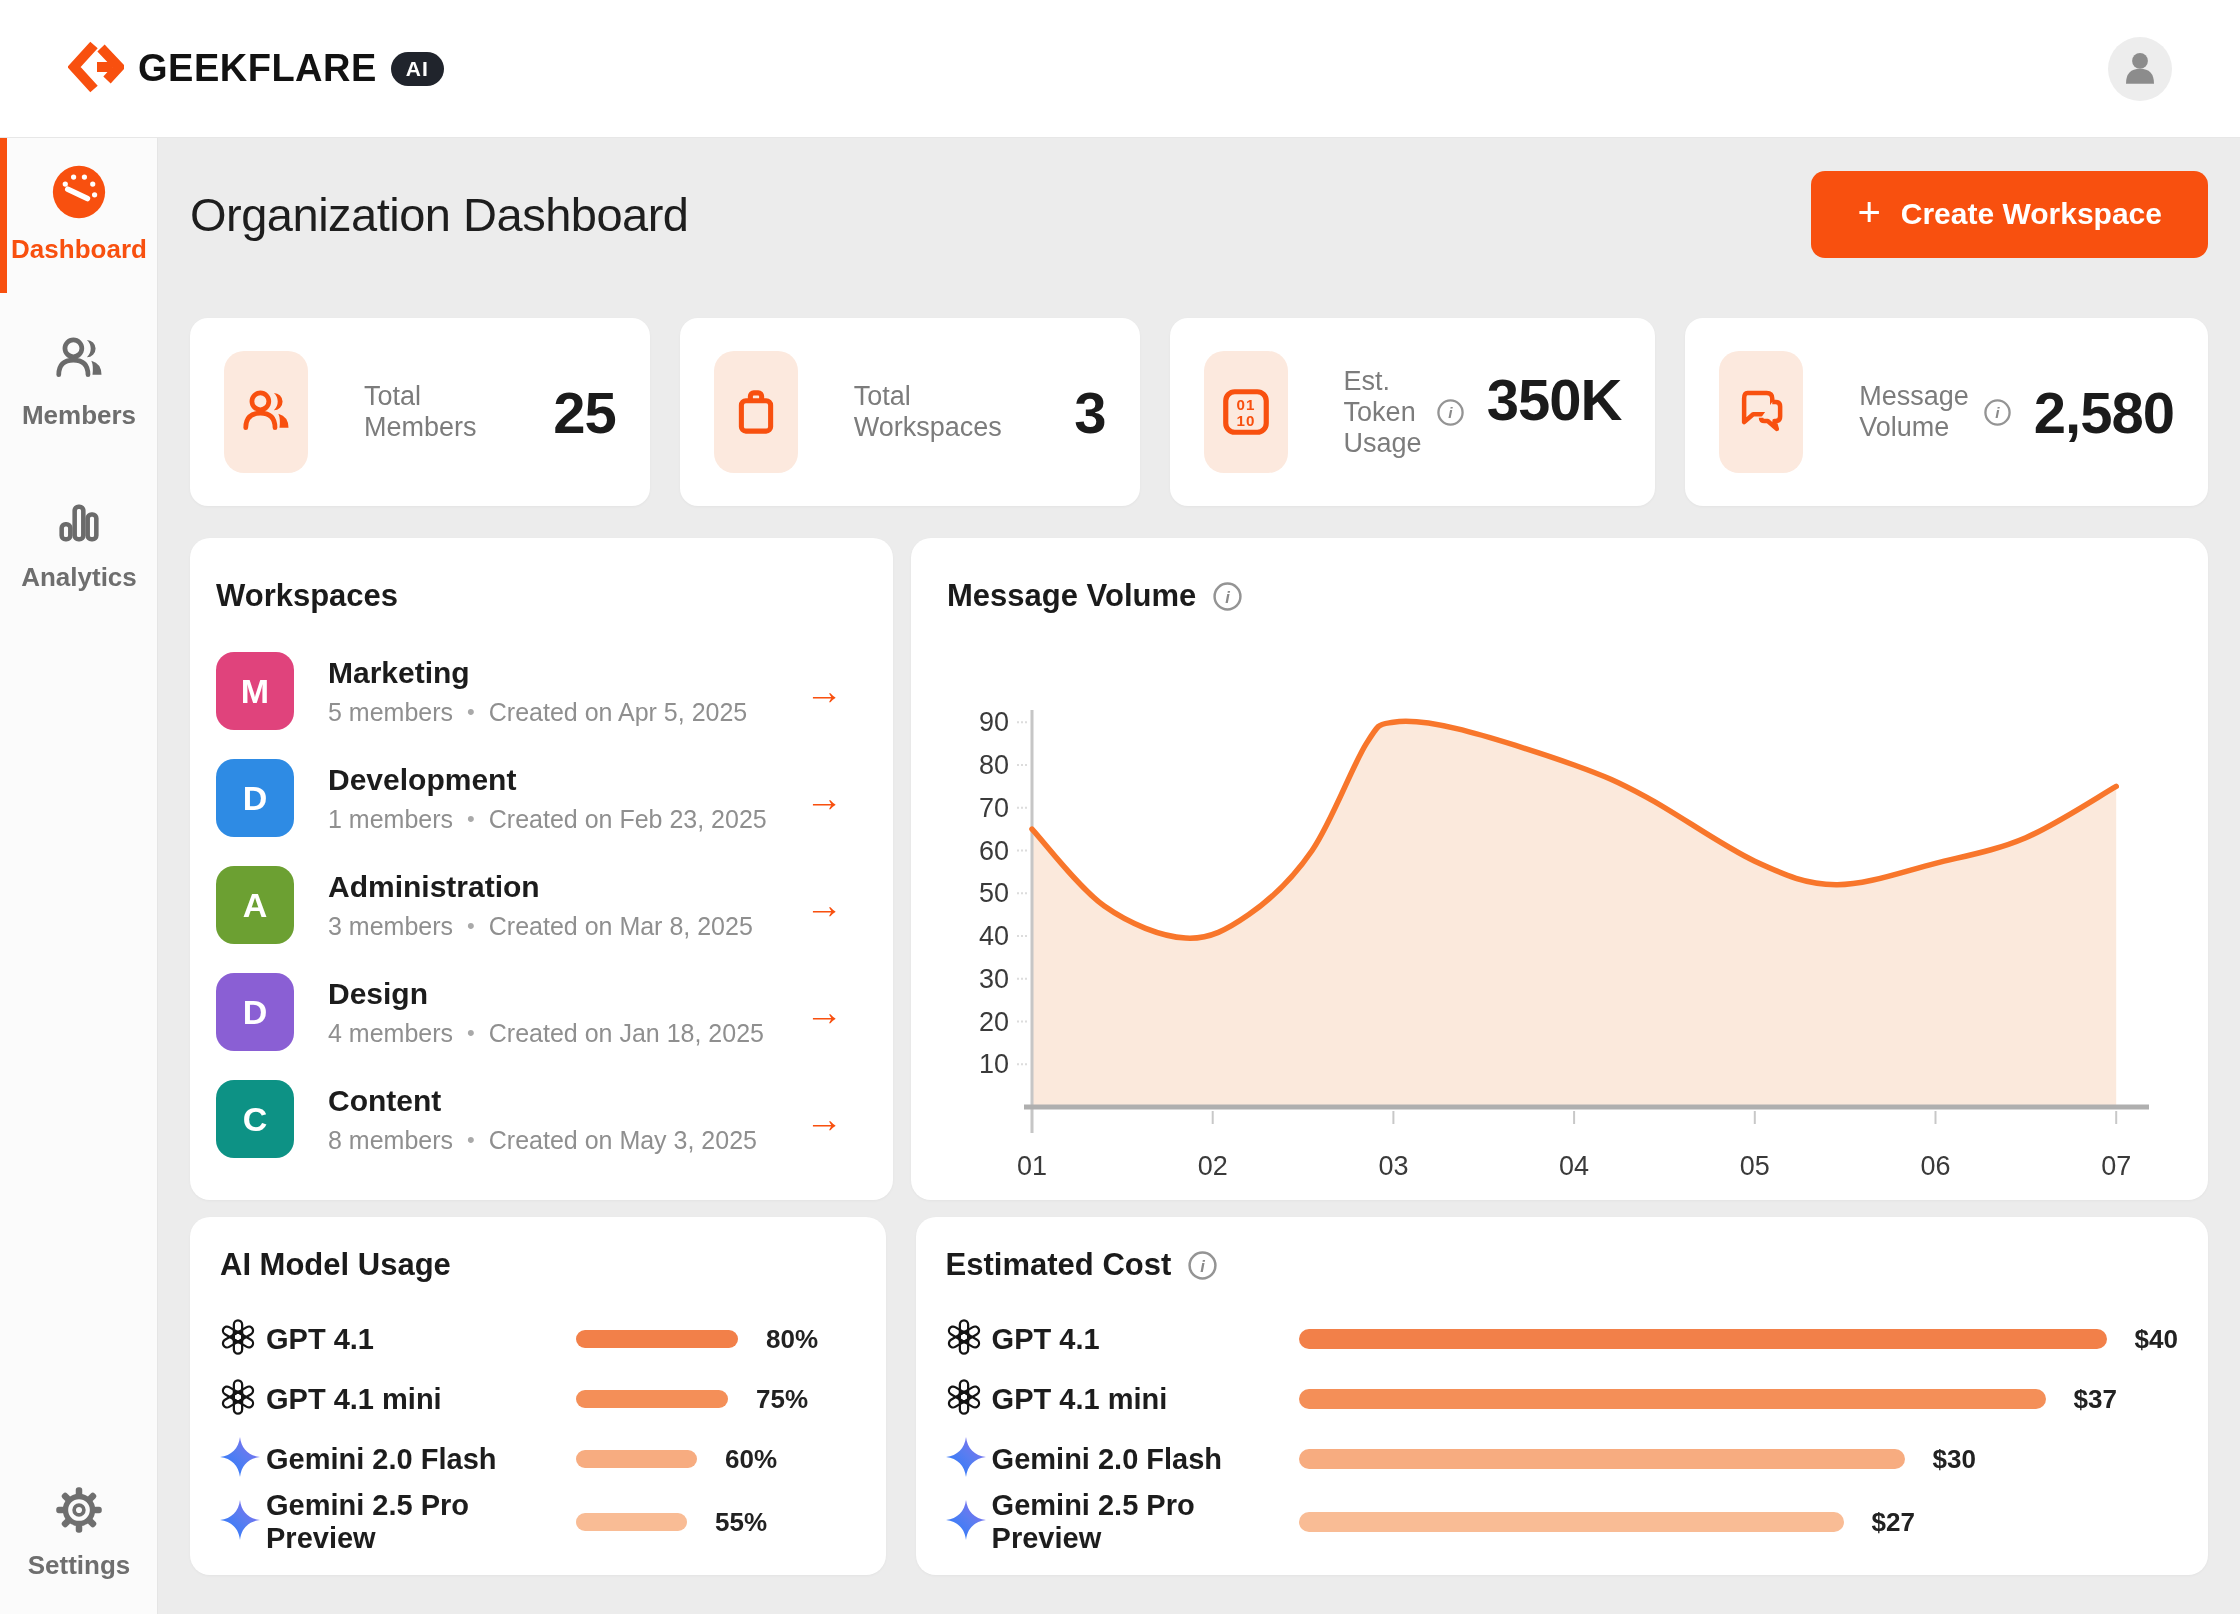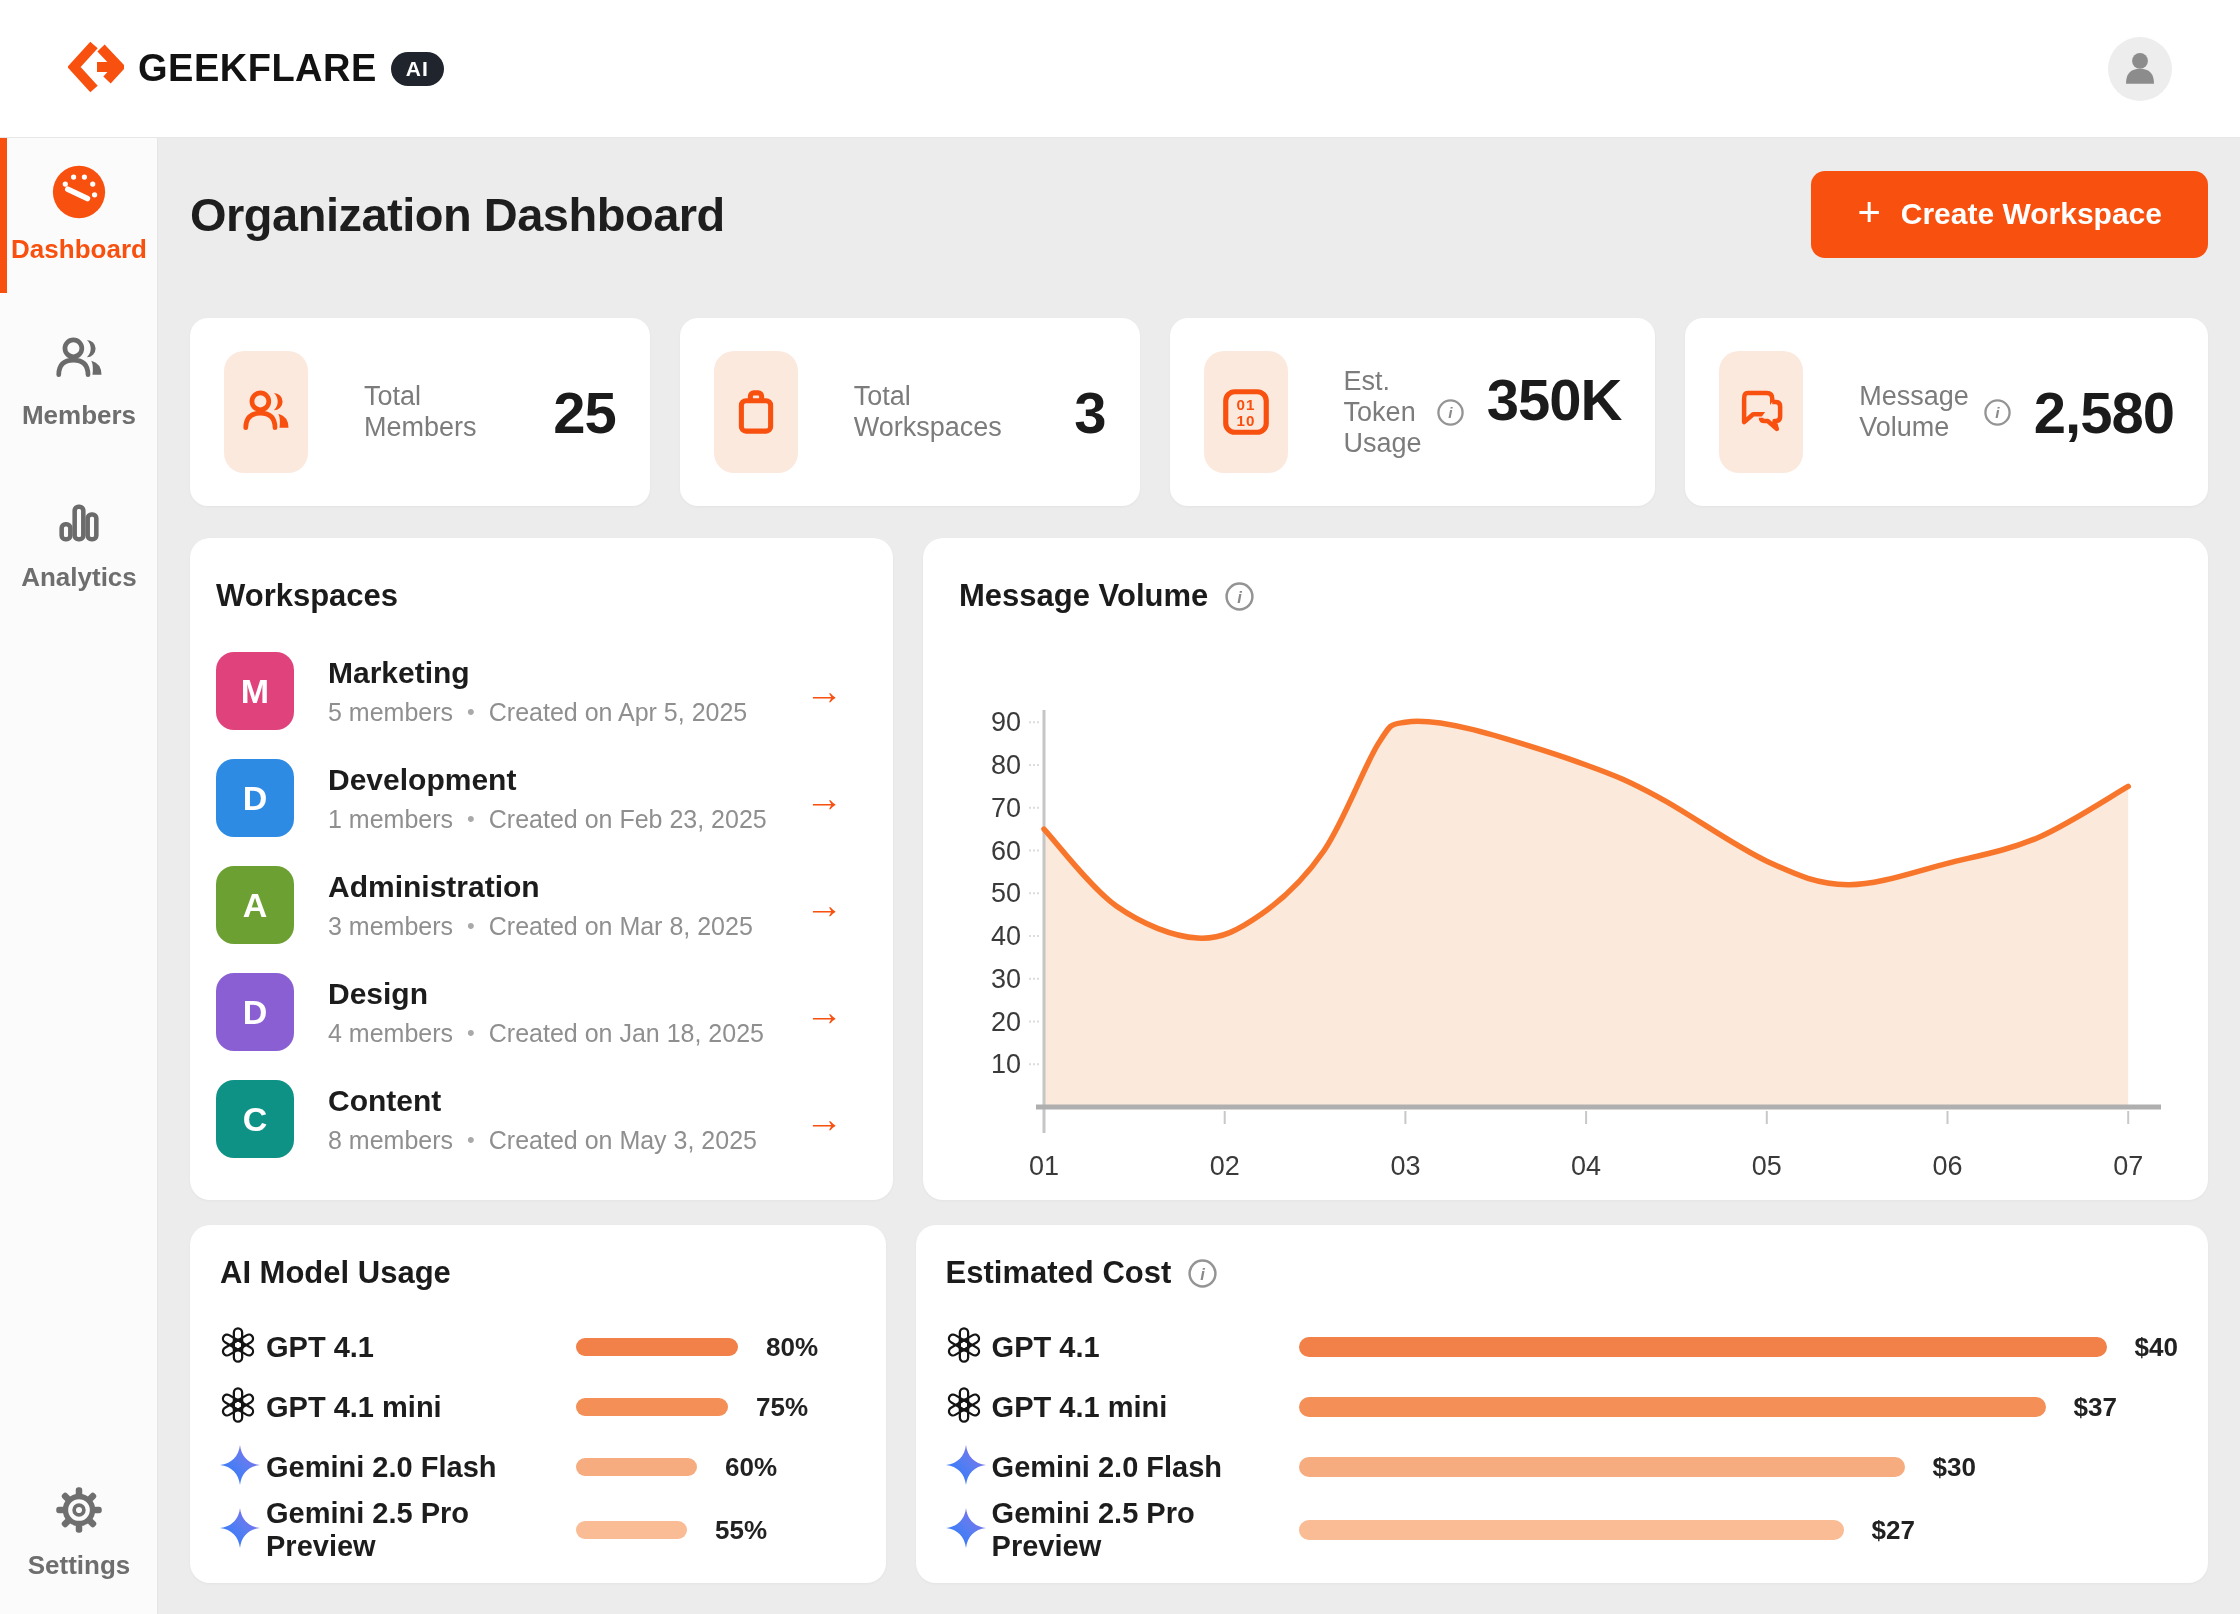--- a/index.html
+++ b/index.html
@@ -15,34 +15,34 @@
   
   .sidebar { position:absolute; left:0; top:138px; width:158px; height:1476px; background:#FBFBFB; border-right:1px solid #E5E5E5; }
   .active-bar { position:absolute; left:0; top:0; width:7px; height:155px; background:#F8500F; }
   .nav-item { position:absolute; left:0; width:158px; display:flex; flex-direction:column; align-items:center; gap:10px; cursor:pointer; }
   .nav-label { font-size:26px; font-weight:700; color:#6E6E6E; }
   .nav-item.active .nav-label { color:#F8500F; }
 
   
   .main { position:absolute; left:158px; top:138px; width:2082px; height:1476px; background:#ECECEC; padding:32px; }
   .title-row { display:flex; align-items:center; justify-content:space-between; height:88px; margin-bottom:60px; }
-  .page-title { font-size:47px; font-weight:700; color:#1E1E1E; letter-spacing:-0.5px; }
+  .page-title { font-size:47px; font-weight:400; color:#1E1E1E; letter-spacing:-0.5px; }
   .create-btn { background:#F8500F; color:#FFF; border:none; border-radius:14px; height:87px; padding:0 46px; font-size:30px; font-weight:700; font-family:"Liberation Sans",sans-serif; display:flex; align-items:center; gap:20px; cursor:pointer; }
   .create-btn .plus { font-size:40px; font-weight:400; line-height:1; margin-top:-4px; }
 
   
   .stats-row { display:flex; gap:30px; margin-bottom:32px; }
   .stat-card { background:#FFF; border-radius:18px; height:188px; flex:1; display:flex; align-items:center; padding:0 34px; box-shadow:0 1px 3px rgba(0,0,0,0.04); }
   .stat-icon-tile { width:84px; height:122px; border-radius:20px; background:#FCE9DE; display:flex; align-items:center; justify-content:center; flex:none; }
   .stat-text { margin-left:56px; display:flex; gap:22px; }
   .stat-label { font-size:27px; font-weight:500; color:#7C7C7C; display:flex; align-items:center; gap:14px; }
   .stat-value { font-size:58px; font-weight:800; color:#1B1B1B; letter-spacing:-1px; }
 
   
-  .mid-row { display:flex; gap:30px; margin-bottom:25px; }
+  .mid-row { display:flex; gap:18px; margin-bottom:17px; }
   .panel { background:#FFF; border-radius:20px; box-shadow:0 1px 3px rgba(0,0,0,0.04); position:relative; }
   .ws-panel { width:703px; height:662px; padding:40px 26px 26px 26px; }
   .chart-panel { flex:1; height:662px; padding:40px 36px; }
   .panel-title { font-size:31px; font-weight:800; color:#1B1B1B; display:flex; align-items:center; gap:16px; }
 
   .ws-list { margin-top:38px; }
   .ws-row { display:flex; align-items:center; margin-bottom:29px; cursor:pointer; }
   .ws-tile { width:78px; height:78px; border-radius:18px; display:flex; align-items:center; justify-content:center; color:#FFF; font-size:34px; font-weight:700; flex:none; }
   .ws-text { margin-left:34px; display:flex; flex-direction:column; gap:8px; }
   .ws-name { font-size:30px; font-weight:700; color:#1C1C1C; }

